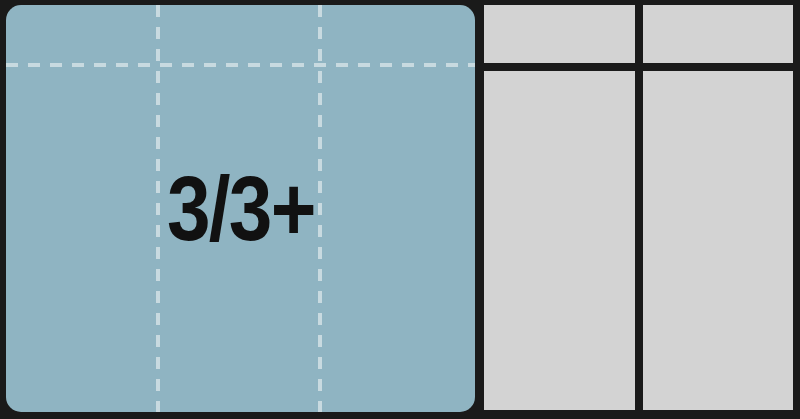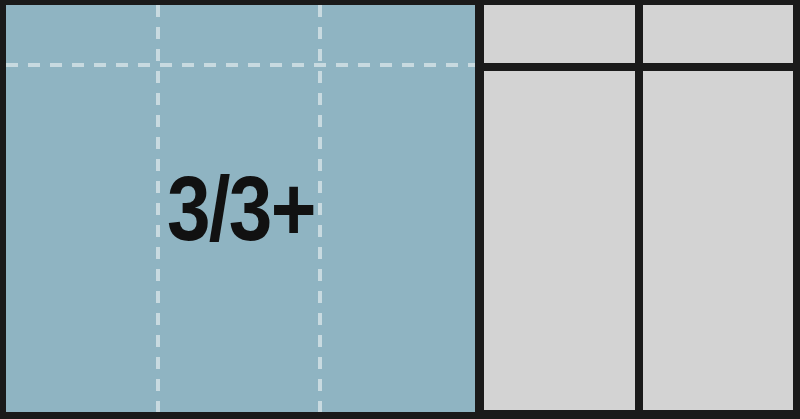--- a/index.html
+++ b/index.html
@@ -17,20 +17,21 @@
   .module-panel {
     position: absolute;
     left: 6px;
     top: 5px;
     width: 469px;
     height: 407px;
     background: var(--tray-fill, #8fb4c2);
     display: flex;
     align-items: center;
     justify-content: center;
+    border-radius: 15px;
   }
 
   
   .dash-v {
     position: absolute;
     top: 0;
     bottom: 0;
     width: 4px;
     background: repeating-linear-gradient(
       to bottom,

